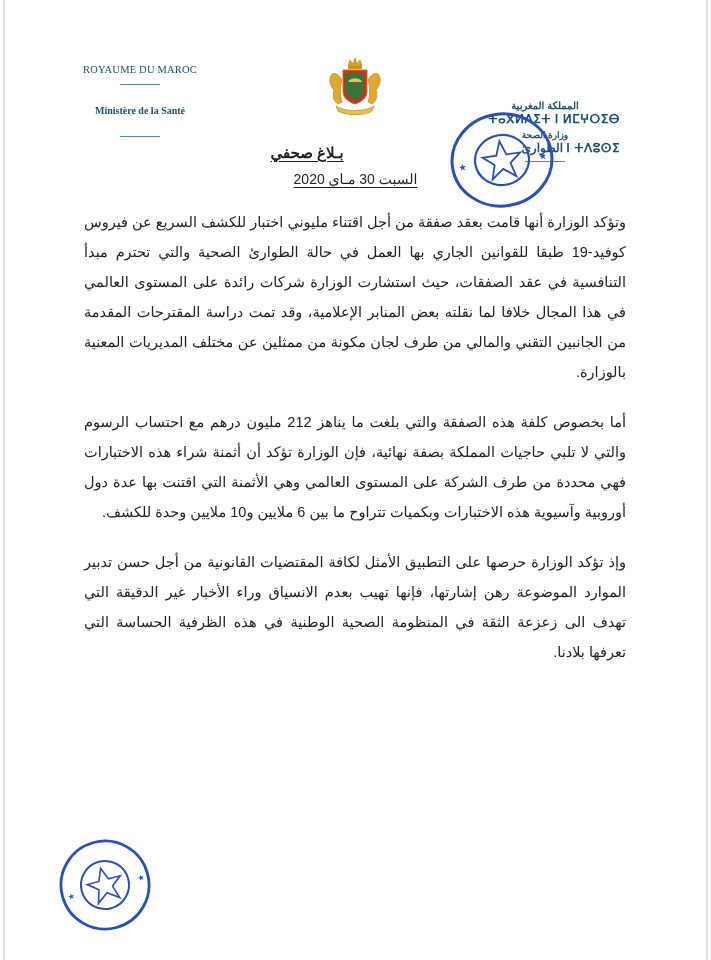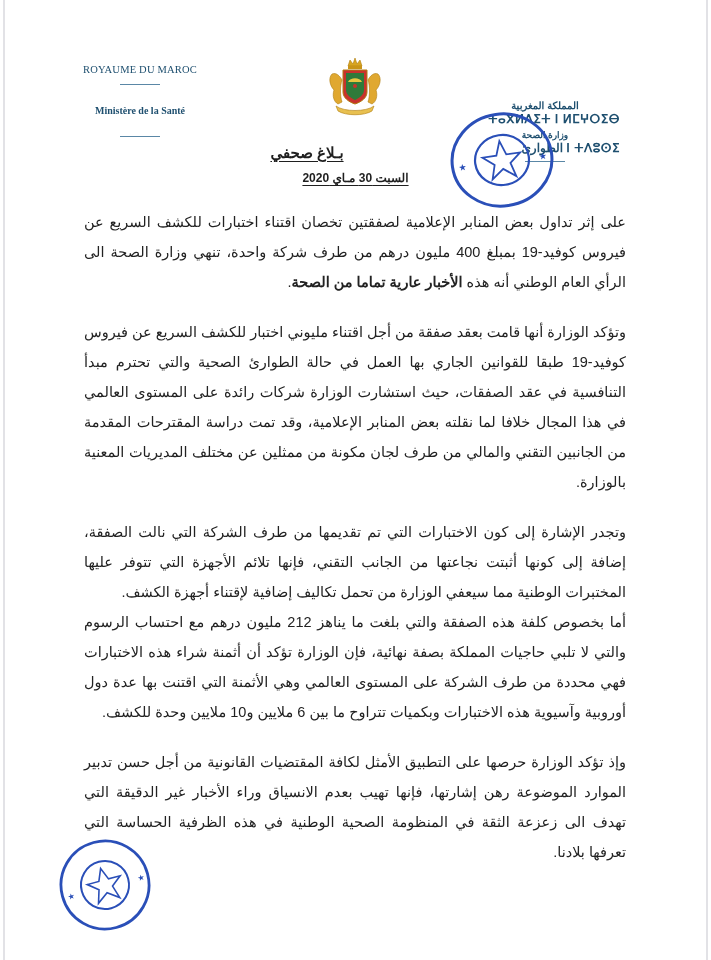--- a/index.html
+++ b/index.html
@@ -21,21 +21,21 @@
     .hdr-right .tf { font-size: 12px; font-weight: bold; letter-spacing: 0.5px; margin-top: 1px; text-align: right; }
     .hdr-right .ar2 { font-size: 9px; font-weight: bold; direction: rtl; margin-top: 4px; }
     .hdr-right .rule { width: 40px; height: 1px; background: #5a87a6; margin: 6px auto 0; }
 
     .stamp { position: absolute; }
     .stamp-top { left: 448px; top: 110px; width: 108px; height: 100px; }
     .stamp-bottom { left: 58px; top: 838px; width: 95px; height: 95px; }
 
     .title-block { position: absolute; left: 0; width: 711px; text-align: center; direction: rtl; }
     .title-block .t1 { position: absolute; left: 0; top: 144px; width: 614px; font-size: 15px; font-weight: bold; text-decoration: underline; text-underline-offset: 3px; }
-    .title-block .t2 { position: absolute; left: 0; top: 171px; width: 711px; font-size: 12px; font-weight: bold; text-decoration: underline; text-underline-offset: 3px; }
+    .title-block .t2 { position: absolute; left: 0; top: 171px; width: 711px; font-size: 14px; font-weight: normal; text-decoration: underline; text-underline-offset: 3px; }
 
     .body { position: absolute; left: 84px; top: 207px; width: 542px; direction: rtl; text-align: justify; font-size: 14.5px; line-height: 30px; color: #222; }
     .para { margin-bottom: 20px; text-align-last: right; }
     .para.tight { margin-bottom: 0; }
     .para b { font-weight: bold; }
   </style>
 </head>
 <body>
 
 <div class="page-border-left"></div>
@@ -83,23 +83,21 @@
     <path id="arcBot" d="M20 60 A36 34 0 0 0 88 60" fill="none"></path>
   </g>
 </svg>
 
 <div class="title-block">
   <div class="t1">بـلاغ صحفي</div>
   <div class="t2">السبت 30 مـاي 2020</div>
 </div>
 
 <div class="body">
-  <p class="para"><span>على إثر تداول بعض المنابر الإعلامية لصفقتين تخصان اقتناء اختبارات للكشف السريع عن فيروس كوفيد-19 بمبلغ 400 مليون درهم من طرف شركة واحدة، تنهي وزارة الصحة الى الرأي العام الوطني أنه هذه </span><b>الأخبار عارية تماما من الصحة</b><span>.</span></p>
   <p class="para">وتؤكد الوزارة أنها قامت بعقد صفقة من أجل اقتناء مليوني اختبار للكشف السريع عن فيروس كوفيد-19 طبقا للقوانين الجاري بها العمل في حالة الطوارئ الصحية والتي تحترم مبدأ التنافسية في عقد الصفقات، حيث استشارت الوزارة شركات رائدة على المستوى العالمي في هذا المجال خلافا لما نقلته بعض المنابر الإعلامية، وقد تمت دراسة المقترحات المقدمة من الجانبين التقني والمالي من طرف لجان مكونة من ممثلين عن مختلف المديريات المعنية بالوزارة.</p>
-  <p class="para tight">وتجدر الإشارة إلى كون الاختبارات التي تم تقديمها من طرف الشركة التي نالت الصفقة، إضافة إلى كونها أثبتت نجاعتها من الجانب التقني، فإنها تلائم الأجهزة التي تتوفر عليها المختبرات الوطنية مما سيعفي الوزارة من تحمل تكاليف إضافية لإقتناء أجهزة الكشف.</p>
   <p class="para">أما بخصوص كلفة هذه الصفقة والتي بلغت ما يناهز 212 مليون درهم مع احتساب الرسوم والتي لا تلبي حاجيات المملكة بصفة نهائية، فإن الوزارة تؤكد أن أثمنة شراء هذه الاختبارات فهي محددة من طرف الشركة على المستوى العالمي وهي الأثمنة التي اقتنت بها عدة دول أوروبية وآسيوية هذه الاختبارات وبكميات تتراوح ما بين 6 ملايين و10 ملايين وحدة للكشف.</p>
   <p class="para">وإذ تؤكد الوزارة حرصها على التطبيق الأمثل لكافة المقتضيات القانونية من أجل حسن تدبير الموارد الموضوعة رهن إشارتها، فإنها تهيب بعدم الانسياق وراء الأخبار غير الدقيقة التي تهدف الى زعزعة الثقة في المنظومة الصحية الوطنية في هذه الظرفية الحساسة التي تعرفها بلادنا.</p>
 </div>
 
 <svg class="stamp stamp-bottom" viewBox="0 0 95 95">
   <g transform="rotate(-15 47 47)">
     <circle cx="47" cy="47" r="44" fill="none" stroke="#2a4fb8" stroke-width="2.8"></circle>
     <circle cx="47" cy="47" r="24" fill="none" stroke="#2a4fb8" stroke-width="2"></circle>
     <polygon points="47,30 52,42 64,42 54,50 58,63 47,55 36,63 40,50 30,42 42,42" fill="none" stroke="#2a4fb8" stroke-width="1.6"></polygon>
     <text x="8" y="52" fill="#2a4fb8" font-size="8" font-family="DejaVu Sans, sans-serif">★</text>

